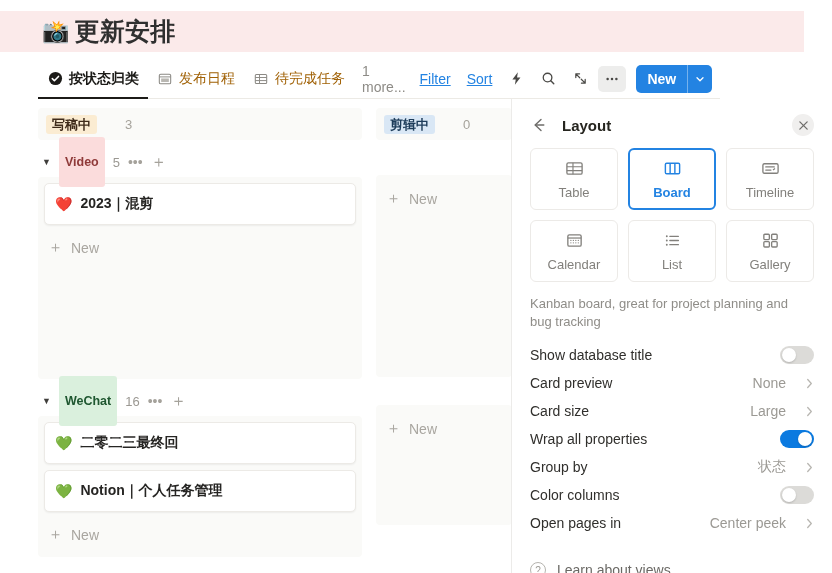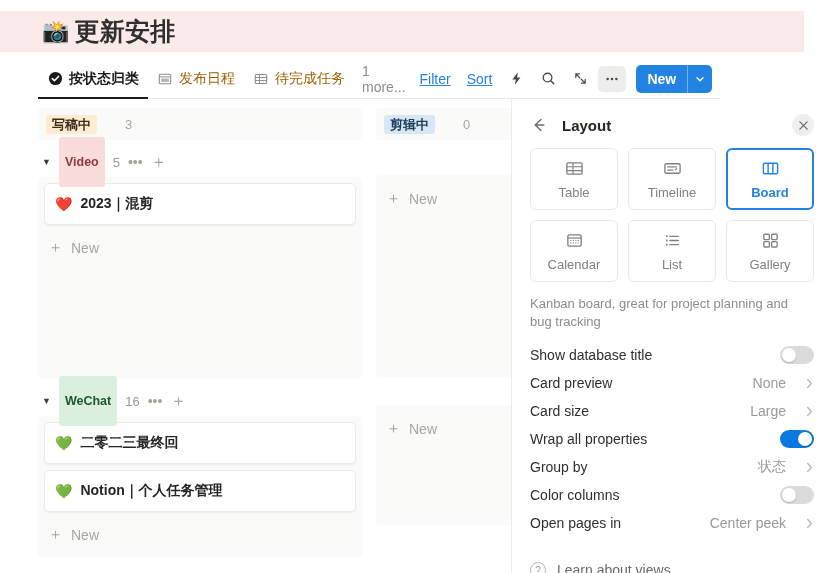--- a/index.html
+++ b/index.html
@@ -380,39 +380,39 @@
       <div class="lay-opt">
         <span class="ic">
           <svg width="19" height="19" viewBox="0 0 20 20">
               <rect x="2" y="4" width="16" height="12" rx="1.6" stroke="currentColor" stroke-width="1.4" fill="none"></rect>
               <path d="M2 8.2h16M2 12.2h16M8.4 4v12" stroke="currentColor" stroke-width="1.2"></path>
             </svg>
         </span>
         <span class="lab">Table</span>
       </div>
 
+      <div class="lay-opt sel">
+        <span class="ic">
+          <svg width="19" height="19" viewBox="0 0 20 20">
+              <rect x="2.5" y="4.5" width="15" height="11" rx="1.4" stroke="currentColor" stroke-width="1.5" fill="none"></rect>
+              <path d="M7.5 4.5v11M12.5 4.5v11" stroke="currentColor" stroke-width="1.5"></path>
+            </svg>
+        </span>
+        <span class="lab">Board</span>
+      </div>
+
       <div class="lay-opt">
         <span class="ic">
           <svg width="19" height="19" viewBox="0 0 20 20">
               <rect x="2" y="5" width="16" height="10" rx="1.6" stroke="currentColor" stroke-width="1.4" fill="none"></rect>
               <path d="M5 8.4h9M5 11.6h5.5" stroke="currentColor" stroke-width="1.3" stroke-linecap="round"></path>
               <path d="M12.6 11.6l2.2-1.6" stroke="currentColor" stroke-width="1.2"></path>
             </svg>
         </span>
         <span class="lab">Timeline</span>
-      </div>
-
-      <div class="lay-opt sel">
-        <span class="ic">
-          <svg width="19" height="19" viewBox="0 0 20 20">
-              <rect x="2.5" y="4.5" width="15" height="11" rx="1.4" stroke="currentColor" stroke-width="1.5" fill="none"></rect>
-              <path d="M7.5 4.5v11M12.5 4.5v11" stroke="currentColor" stroke-width="1.5"></path>
-            </svg>
-        </span>
-        <span class="lab">Board</span>
       </div>
 
       <div class="lay-opt">
         <span class="ic">
           <svg width="19" height="19" viewBox="0 0 20 20">
               <rect x="3" y="4" width="14" height="12" rx="1.6" stroke="currentColor" stroke-width="1.4" fill="none"></rect>
               <path d="M3 7.4h14" stroke="currentColor" stroke-width="1.3"></path>
               <g fill="currentColor">
                 <circle cx="6.2" cy="9.9" r=".65"></circle>
                 <circle cx="8.8" cy="9.9" r=".65"></circle>

